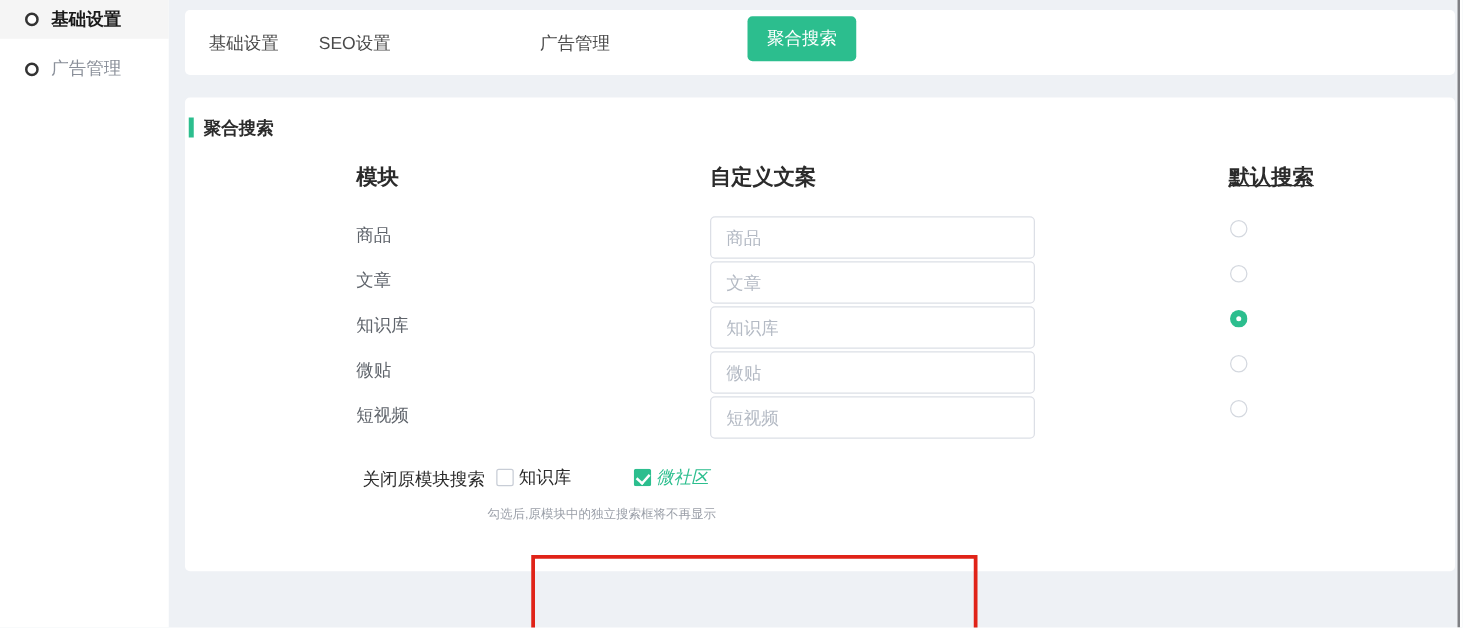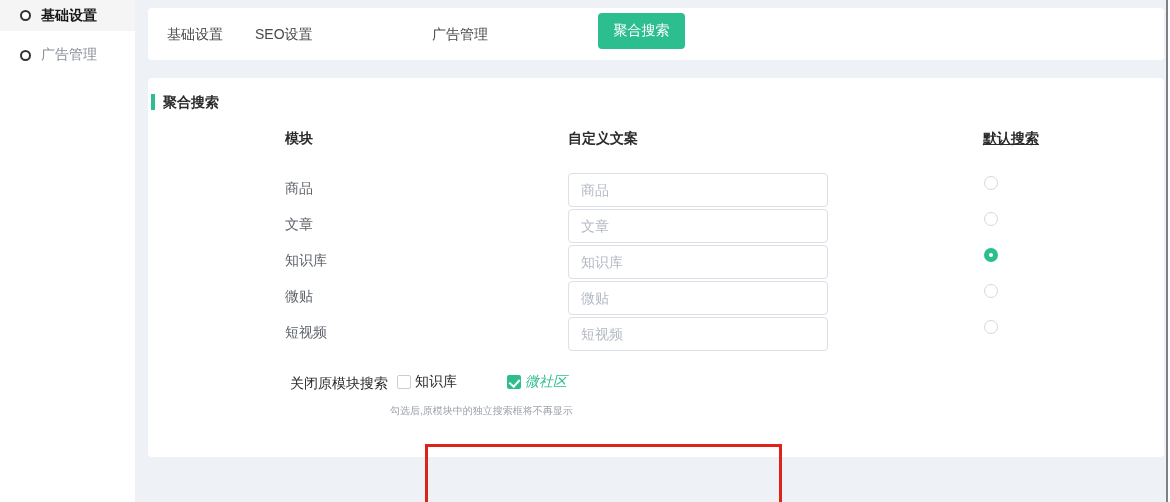--- a/index.html
+++ b/index.html
@@ -52,21 +52,21 @@
 
   
   .sec-head {
     position:absolute; left:0; top:16px; height:16px;
     display:flex; align-items:center;
   }
   .sec-bar { position:absolute; left:3px; top:0; width:4px; height:16px; }
   .sec-title { position:absolute; left:15px; top:0; line-height:16px; font-weight:bold; font-size:14px; color:#2b2b2b; white-space:nowrap; }
 
   .thead { position:absolute; top:52px; left:0; width:100%; height:22px; }
-  .th { position:absolute; top:0; font-weight:bold; font-size:14px; color:#2b2b2b; white-space:nowrap; }
+  .th { position:absolute; top:0; font-weight:bold; font-size:17px; color:#2b2b2b; white-space:nowrap; }
   .th-module { left:137px; }
   .th-custom { left:420px; }
   .th-default { left:835px;text-decoration:underline; }
 
   .trow { position:absolute; left:0; width:100%; height:36px; }
   .trow .mod-label { position:absolute; left:137px; top:7px; color:#5f646b; font-size:14px; white-space:nowrap; }
   .trow input {
     position:absolute; left:420px; top:0; width:260px; height:34px;
     border:1px solid #dcdfe6; border-radius:4px;
     padding:0 12px; font-size:14px; color:#333; outline:none;

